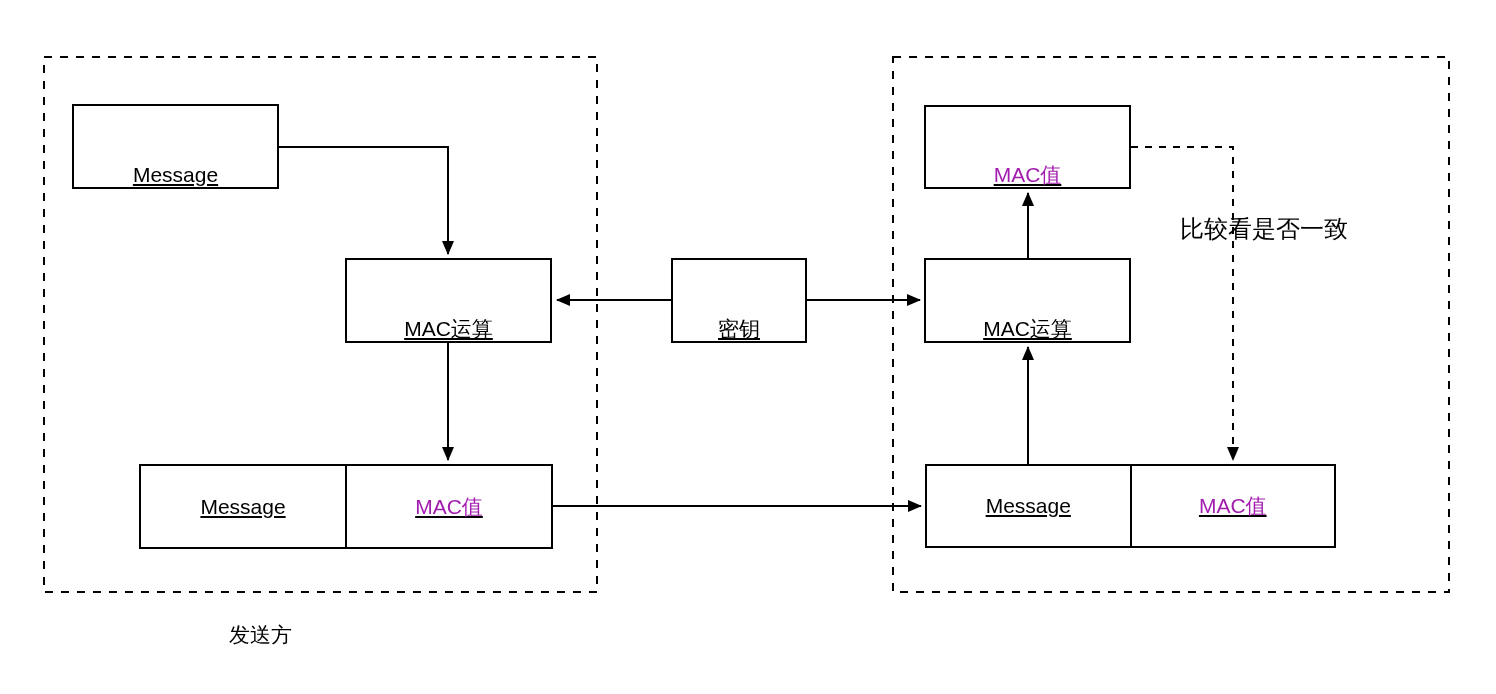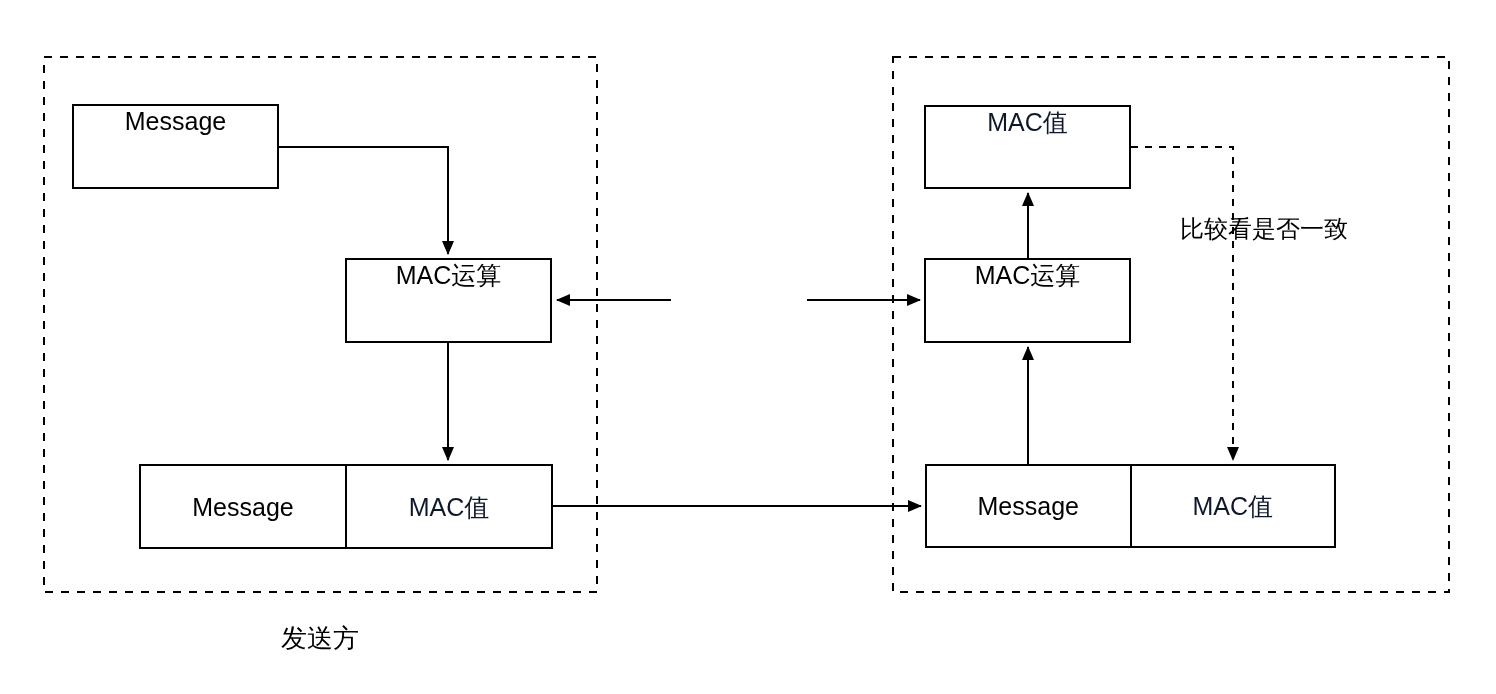--- a/index.html
+++ b/index.html
@@ -16,40 +16,41 @@
     position:absolute;
     left:0;top:0;
     width:1496px;height:694px;
   }
   .box{
     position:absolute;
     box-sizing:border-box;
     border:2px solid #000;
     background:#fff;
     display:flex;
-    align-items:flex-start;
+    align-items:flex-end;
     justify-content:center;
-    font-size:25px;
+    font-size:21px;
     line-height:1.2;
     white-space:nowrap;
+    text-decoration:underline;
   }
   .combined{padding:0;}
   .cell{
     flex:1 1 0;
     height:100%;
     display:flex;
     align-items:center;
     justify-content:center;
   }
   .cell + .cell{border-left:2px solid #000;}
-  .green{color:#0f172a;}
+  .green{color:#a21caf;}
   .region-label{
     position:absolute;
-    font-size:26px;
-    text-align:right;
+    font-size:21px;
+    text-align:left;
     white-space:nowrap;
   }
   .note-label{
     position:absolute;
     font-size:24px;
     text-align:left;
     white-space:nowrap;
   }
 </style>
 </head>
@@ -86,20 +87,23 @@
   </svg>
 
   <div class="box" style="left:72px;top:104px;width:207px;height:85px;">
     <span>Message</span>
   </div>
 
   <div class="box" style="left:345px;top:258px;width:207px;height:85px;">
     <span>MAC运算</span>
   </div>
 
+  <div class="box" style="left:671px;top:258px;width:136px;height:85px;">
+    <span>密钥</span>
+  </div>
 
   <div class="box" style="left:924px;top:105px;width:207px;height:84px;">
     <span class="green">MAC值</span>
   </div>
 
   <div class="box" style="left:924px;top:258px;width:207px;height:85px;">
     <span>MAC运算</span>
   </div>
 
   <div class="box combined" style="left:139px;top:464px;width:414px;height:85px;">

